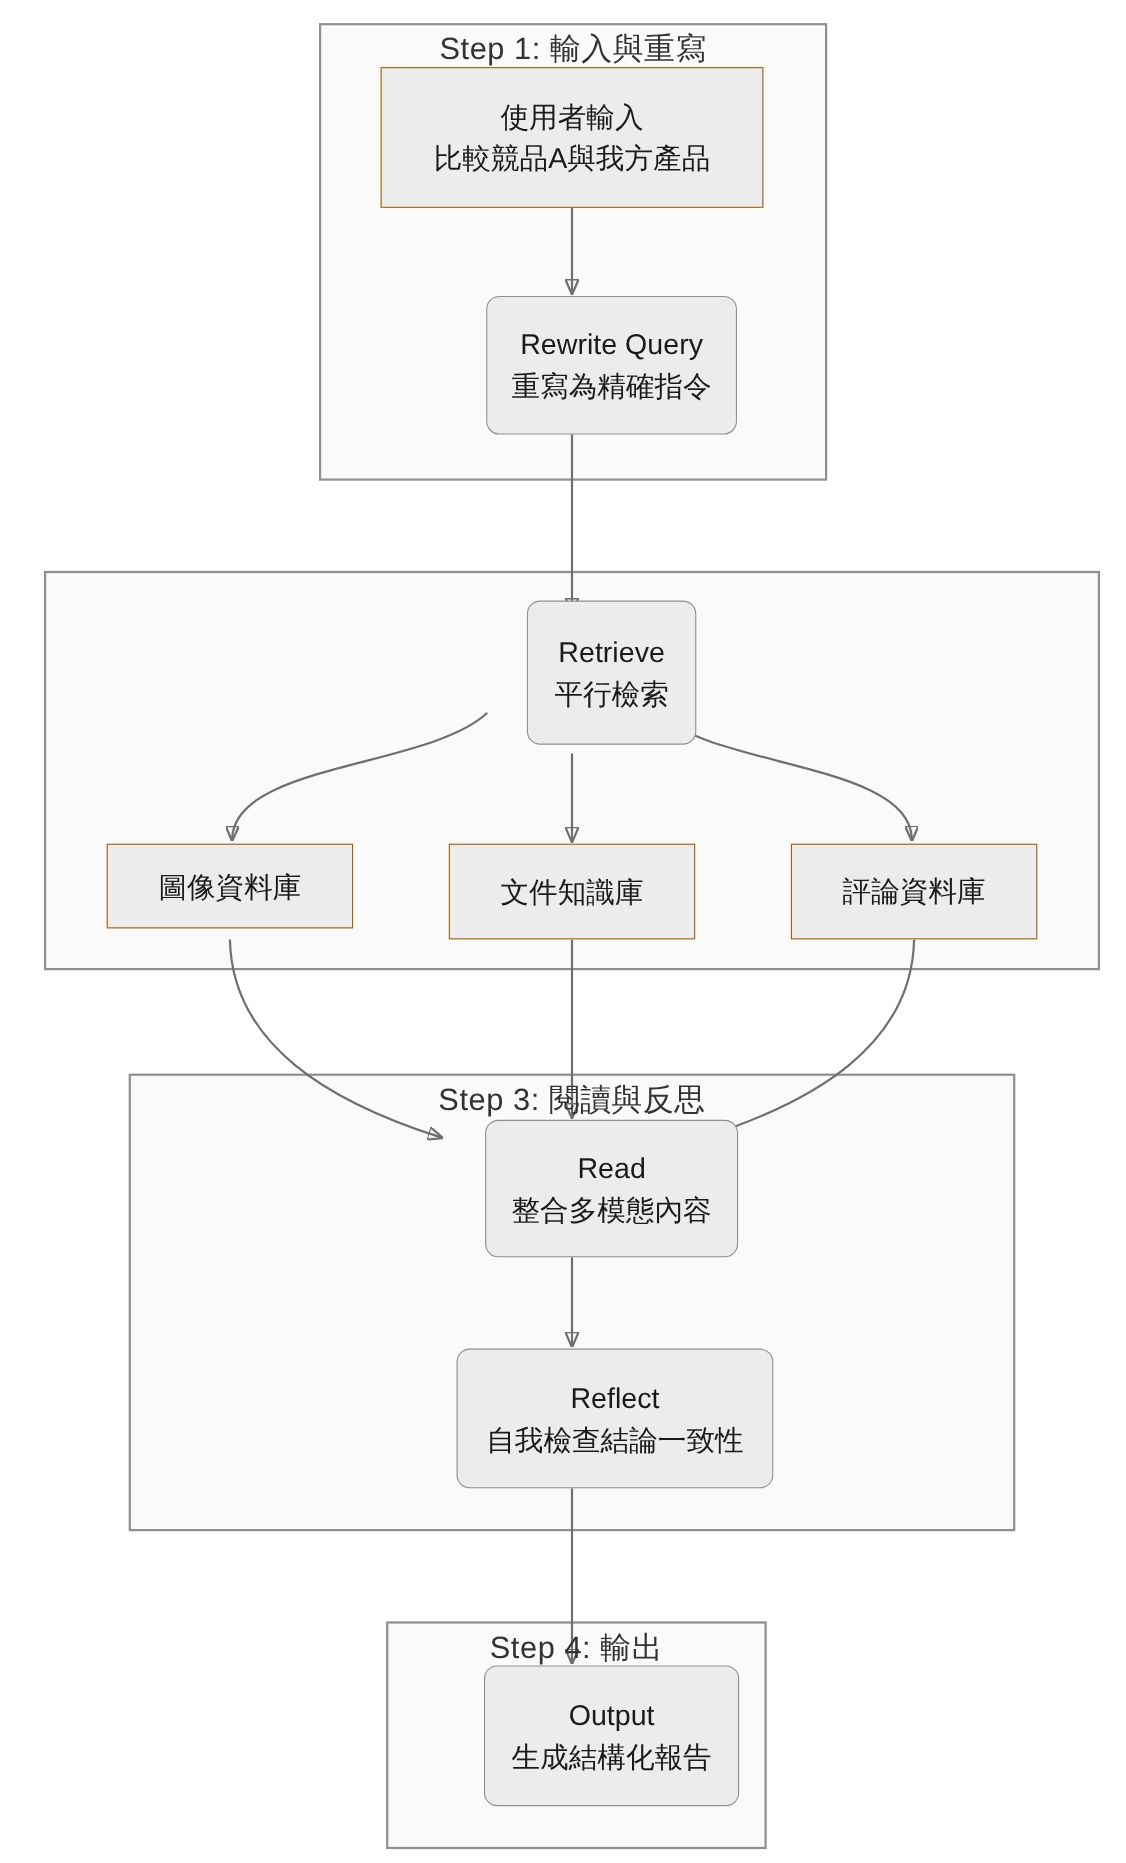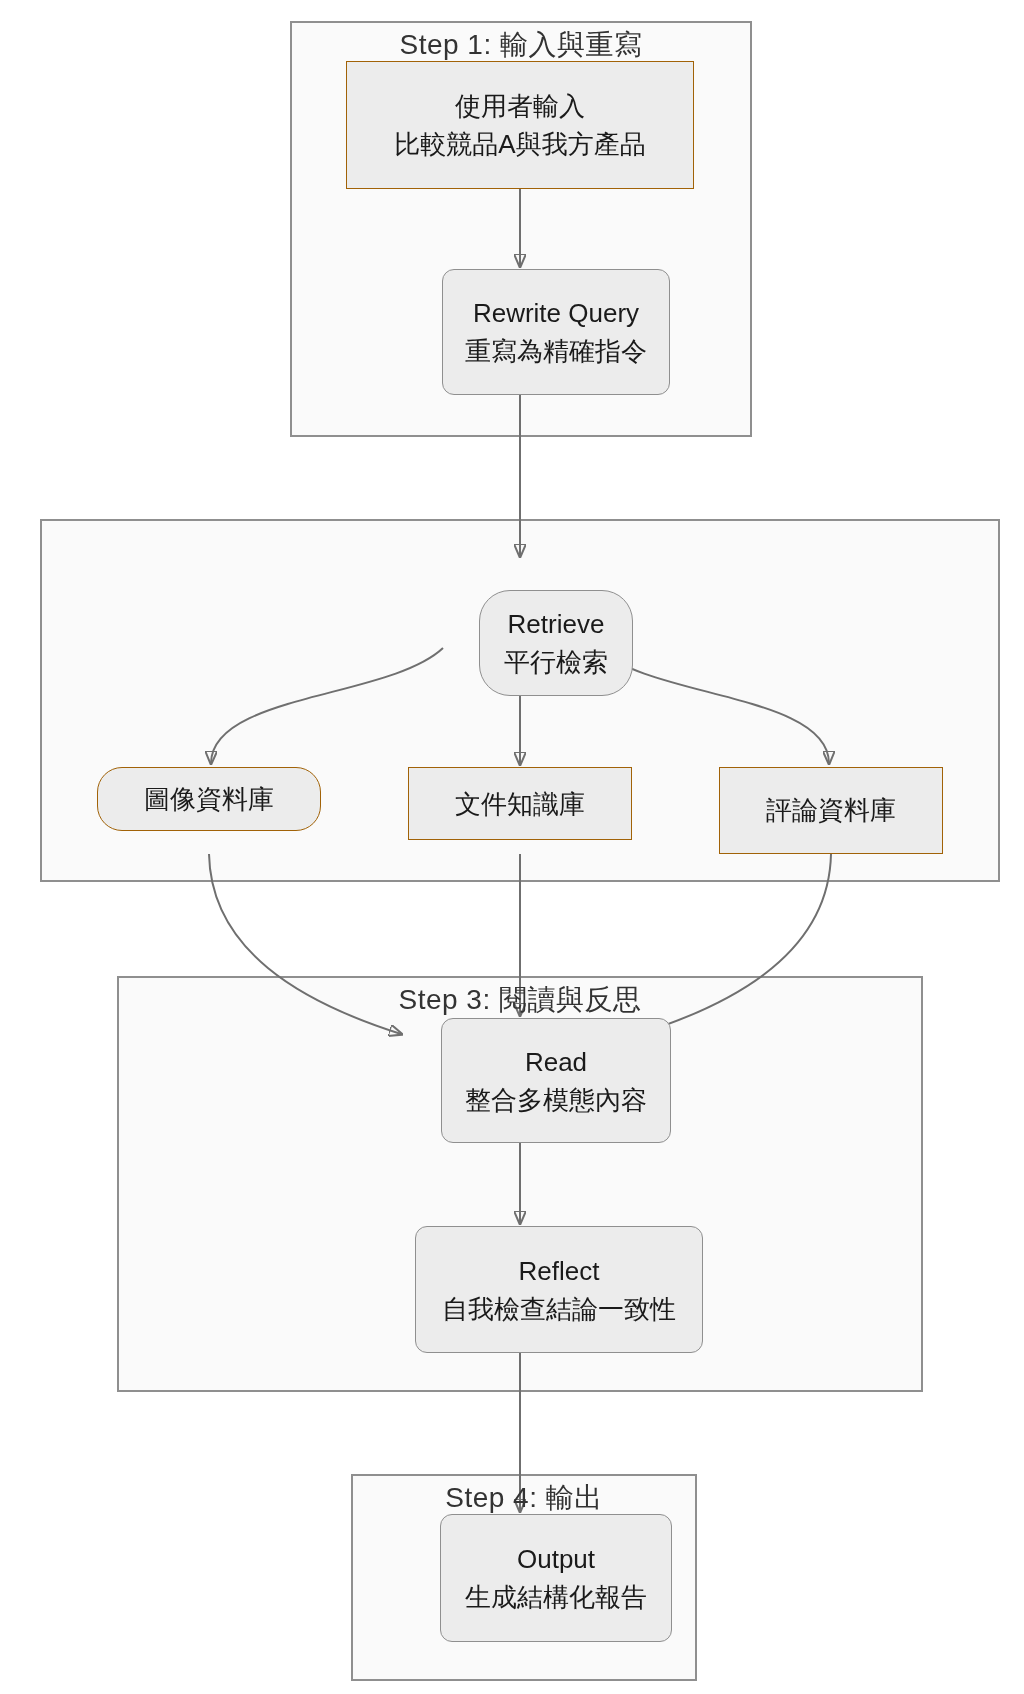--- a/index.html
+++ b/index.html
@@ -53,23 +53,23 @@
     font-size: 26px;
     line-height: 38px;
     color: #1a1a1a;
     text-align: center;
     white-space: nowrap;
   }
   .node.rounded { border-radius: 12px; border-color: #8f8f8f; margin-left: 36px; }
 
   #n-user     { left: 346px; top: 61px;   width: 348px; height: 128px; }
   #n-rewrite  { left: 406px; top: 269px;  width: 228px; height: 126px; }
-  #n-retrieve { left: 443px; top: 590px;  width: 154px; height: 106px; border-radius: 31px; }
-  #n-imagedb  { left: 97px;  top: 767px;  width: 224px; height: 64px; border-radius: 25px; }
-  #n-docdb    { left: 408px; top: 767px;  width: 224px; height: 73px; }
+  #n-retrieve { left: 443px; top: 546px;  width: 154px; height: 131px; }
+  #n-imagedb  { left: 97px;  top: 767px;  width: 224px; height: 77px; }
+  #n-docdb    { left: 408px; top: 767px;  width: 224px; height: 87px; }
   #n-reviewdb { left: 719px; top: 767px;  width: 224px; height: 87px; font-family: Liberation Serif, serif; }
   #n-read     { left: 405px; top: 1018px; width: 230px; height: 125px; }
   #n-reflect  { left: 379px; top: 1226px; width: 288px; height: 127px; }
   #n-output   { left: 404px; top: 1514px; width: 232px; height: 128px; }
 </style>
 </head>
 <body>
 
 <div class="stage">
 

